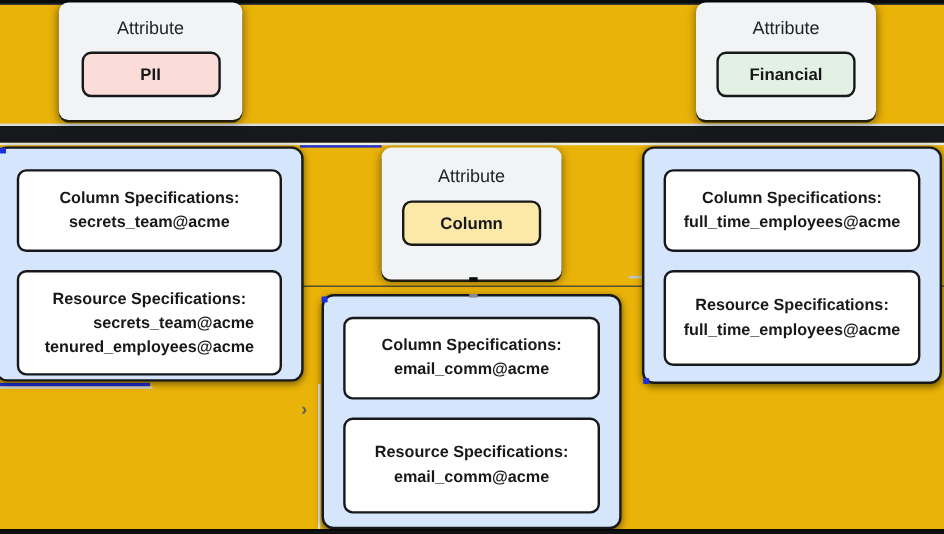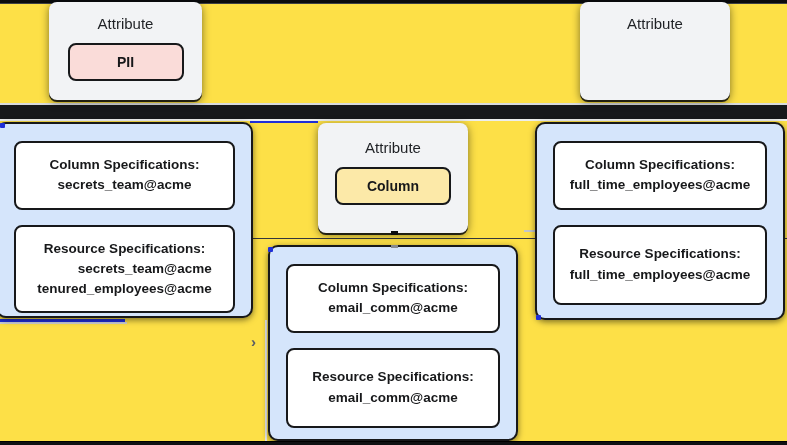--- a/index.html
+++ b/index.html
@@ -1,18 +1,18 @@
 <!DOCTYPE html>
 <html><head>
 <meta charset="utf-8">
 <style>
   html,body{margin:0;padding:0;background:#0e0f11;}
   *{box-sizing:border-box;font-family:"Liberation Sans","DejaVu Sans",sans-serif;}
   .canvas{
-    position:relative;width:787px;height:445px;background:#fde047;overflow:hidden;
+    position:relative;width:787px;height:445px;background:#eab308;overflow:hidden;
   }
   
   .decor{position:absolute;pointer-events:none;}
   .top-band{left:0;top:0;width:787px;height:4px;background:#0a0b0d;border-bottom:1px solid #3e4045;z-index:1;}
   .line-a{left:0;top:103px;width:787px;height:2px;background:#d9dbdd;z-index:1;}
   .dark-band{left:0;top:105px;width:787px;height:14px;background:#17181b;z-index:1;}
   .line-b{left:0;top:119px;width:787px;height:2px;background:#eceded;z-index:1;}
   .blue-seg-1{left:250px;top:121px;width:68px;height:2px;z-index:2;}
   .faint-line{left:250px;top:238px;width:537px;height:1px;background:#34373c;z-index:1;}
   .blue-seg-2{left:0;top:319px;width:125px;height:3px;z-index:2;}
@@ -83,20 +83,21 @@
   <div class="decor dash-light"></div>
   <div class="decor bottom-band"></div>
 
   <div class="att-card att-pii">
     <div class="att-title">Attribute</div>
     <div class="att-chip" style="background-color: rgb(250, 220, 217);">PII</div>
   </div>
 
   <div class="att-card att-financial">
     <div class="att-title">Attribute</div>
+    <div class="att-chip" style="background-color: rgb(227, 241, 229);">Financial</div>
   </div>
 
   <div class="att-card att-email">
     <div class="att-title">Attribute</div>
     <div class="att-chip" style="background-color: rgb(252, 233, 168);">Column</div>
   </div>
 
   <div class="spec-card spec-left">
     <div class="spec-box box-col">
       <div class="t">Column Specifications:</div>

